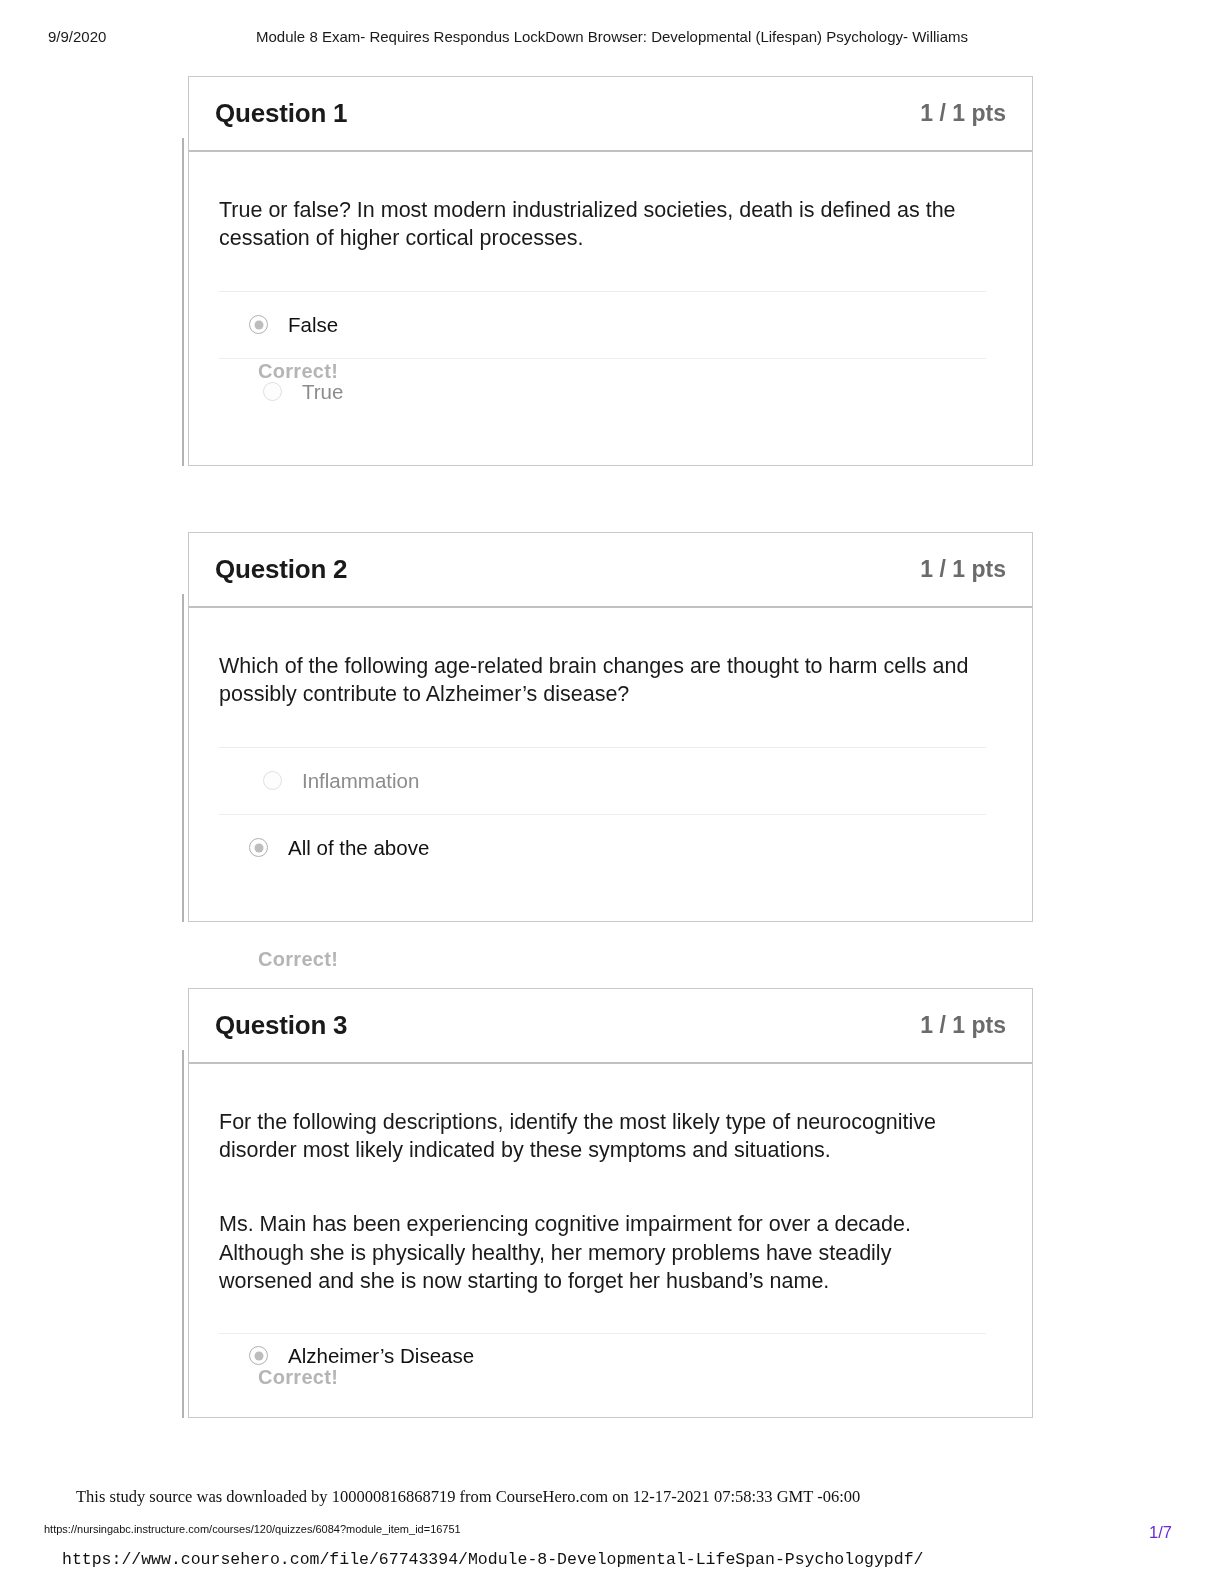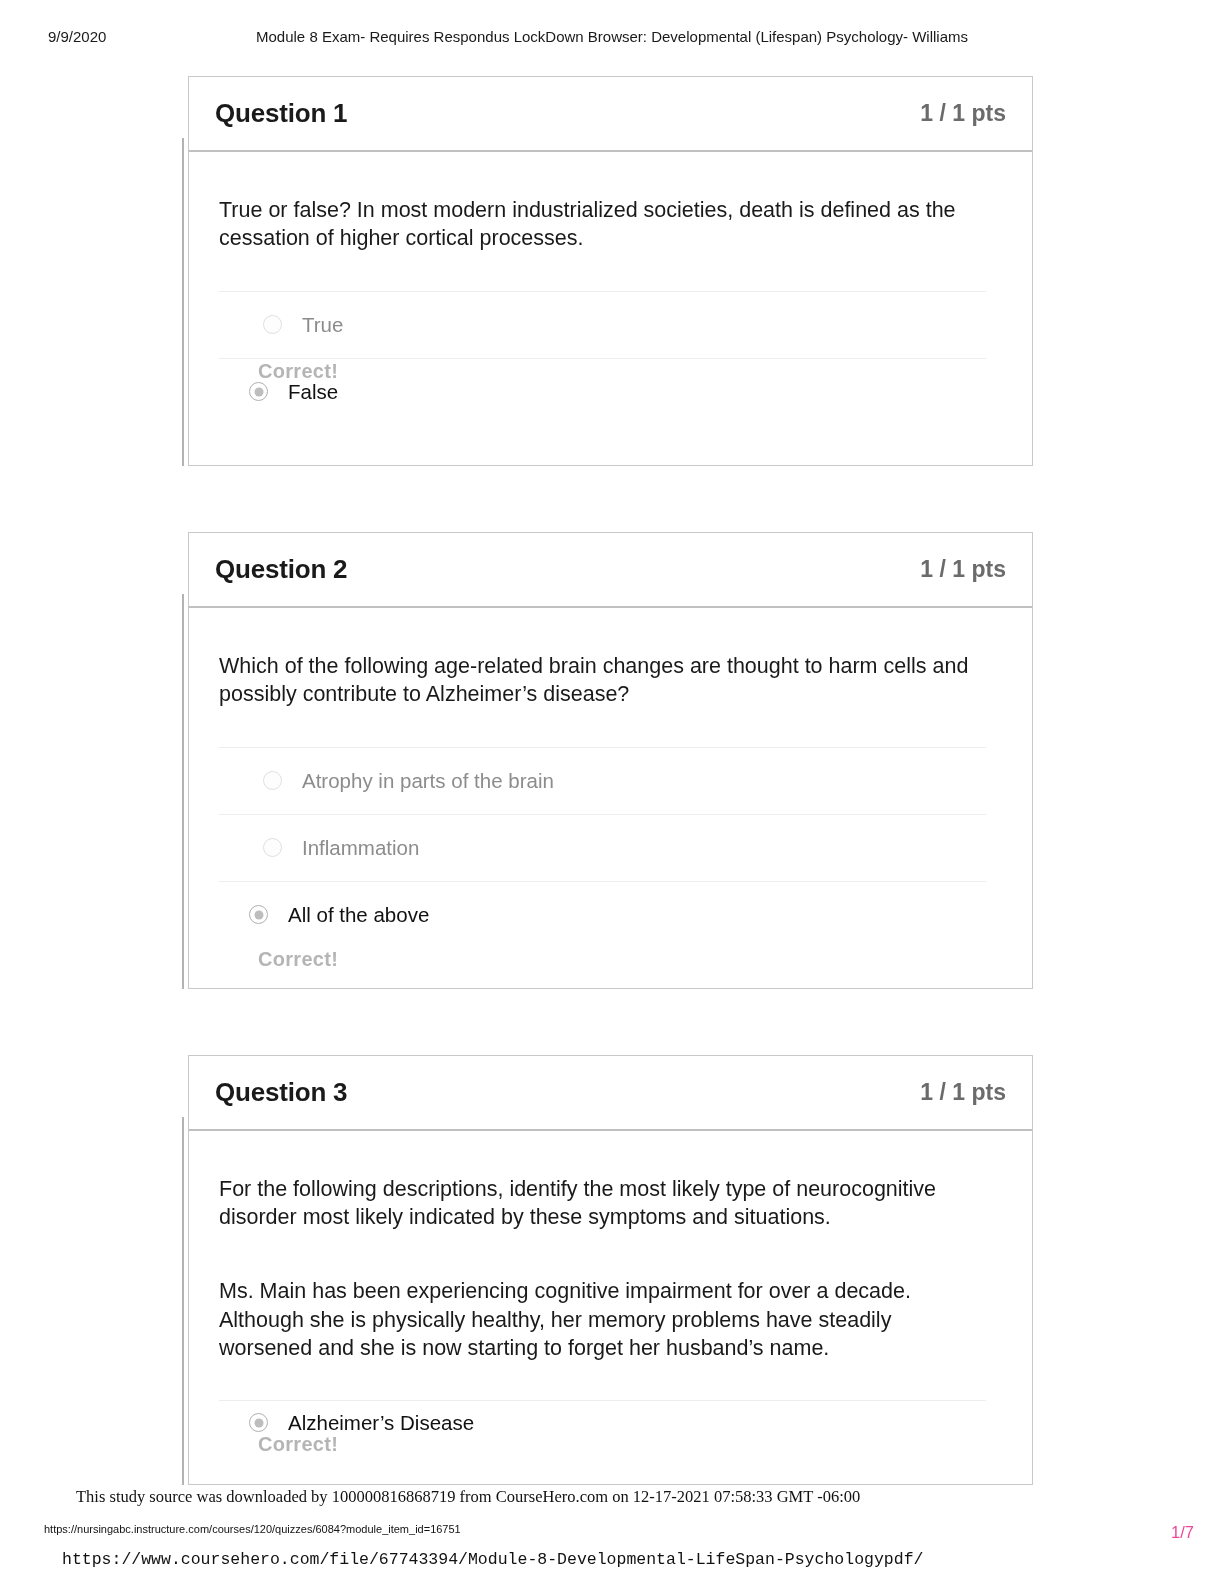--- a/index.html
+++ b/index.html
@@ -188,24 +188,24 @@
   .footer-url-1 {
     position: absolute;
     left: 44px;
     top: 1523px;
     font-size: 11px;
     color: #111111;
     white-space: nowrap;
   }
   .footer-page {
     position: absolute;
-    right: 30px;
+    right: 52px;
     top: 1523px;
     font-size: 16.5px;
-    color: #ec4899;
+    color: #6d28d9;
     white-space: nowrap;
   }
   .footer-url-2 {
     position: absolute;
     left: 62px;
     top: 1550px;
     font-family: Liberation Mono, monospace;
     font-size: 16.5px;
     color: #111111;
     white-space: nowrap;
@@ -223,46 +223,42 @@
 
   <div class="question-block">
     <div class="answer-rail"></div>
     <div class="q-header">
       <span class="q-title">Question 1</span>
       <span class="q-points">1 / 1 pts</span>
     </div>
     <div class="q-body">
       <p class="q-text">True or false? In most modern industrialized societies, death is defined as the cessation of higher cortical processes.</p>
       <div class="answers">
+        <div class="answer-row selected">
+          <span class="radio on"></span>
+          <span class="answer-label">False</span>
+        </div>
         <div class="answer-row">
           <span class="radio off"></span>
           <span class="answer-label">True</span>
-        </div>
-        <div class="answer-row selected">
-          <span class="radio on"></span>
-          <span class="answer-label">False</span>
         </div>
       </div>
     </div>
     <div class="correct-marker" style="top: 284px;">Correct!</div>
   </div>
 
   <div class="question-block">
     <div class="answer-rail"></div>
     <div class="q-header">
       <span class="q-title">Question 2</span>
       <span class="q-points">1 / 1 pts</span>
     </div>
     <div class="q-body">
       <p class="q-text">Which of the following age-related brain changes are thought to harm cells and possibly contribute to Alzheimer’s disease?</p>
       <div class="answers">
-        <div class="answer-row">
-          <span class="radio off"></span>
-          <span class="answer-label">Atrophy in parts of the brain</span>
-        </div>
         <div class="answer-row">
           <span class="radio off"></span>
           <span class="answer-label">Inflammation</span>
         </div>
         <div class="answer-row selected">
           <span class="radio on"></span>
           <span class="answer-label">All of the above</span>
         </div>
       </div>
     </div>

